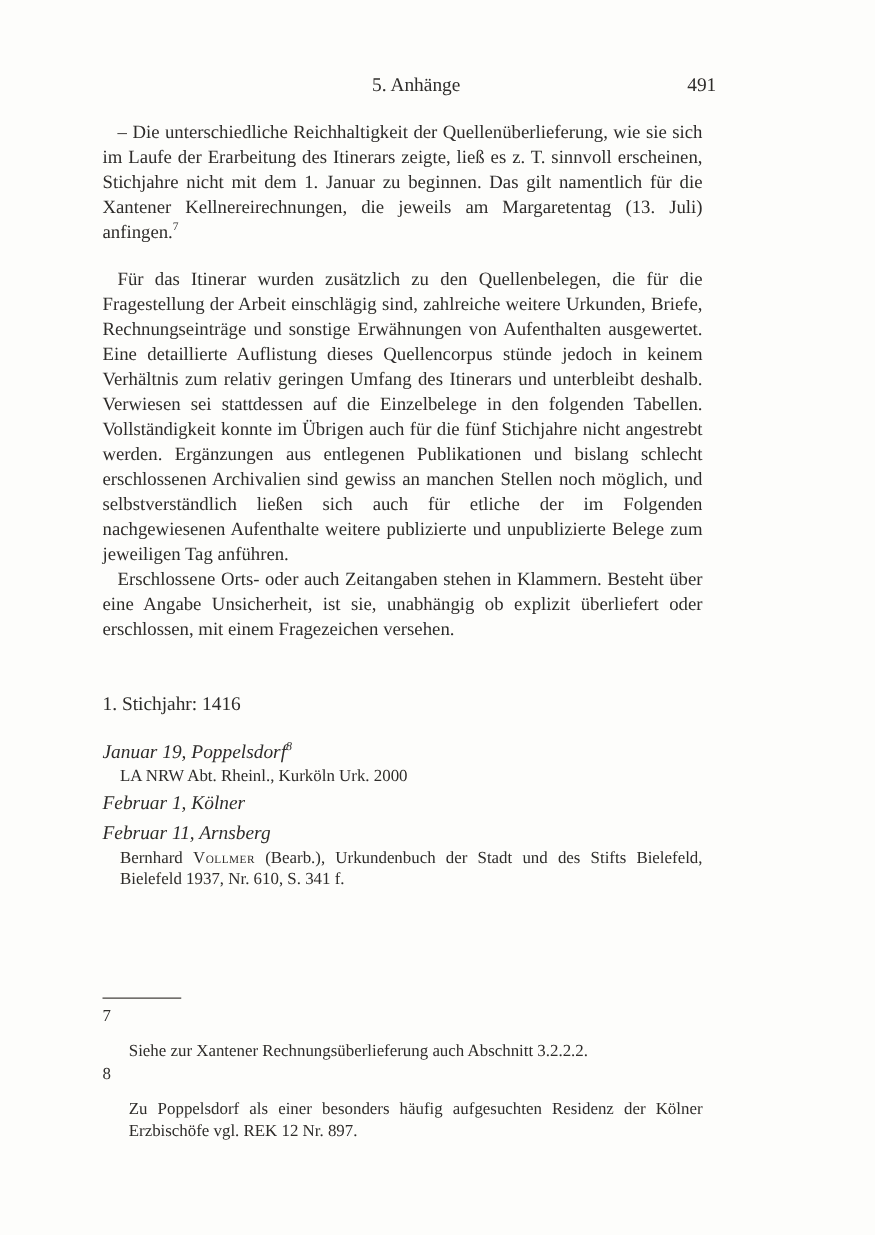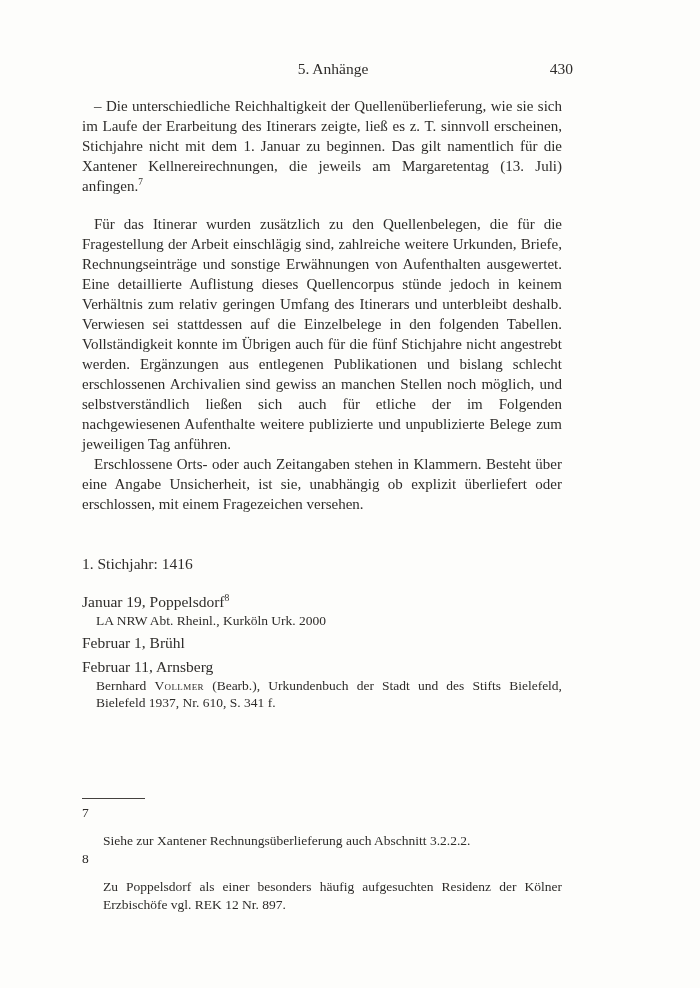--- a/index.html
+++ b/index.html
@@ -37,21 +37,21 @@
 
   
   .section-heading {
     position: absolute; left: 82px; top: 554px; width: 480px;
     text-align: left; font-size: 15.5px; line-height: 20px;
   }
 
   
   .entries { position: absolute; left: 82px; top: 592px; width: 480px; }
   .entry { margin-bottom: 4px; }
-  .entry-heading { font-size: 15.5px; line-height: 20px; }
+  .entry-heading { font-size: 15.5px; line-height: 20px; font-style: italic; }
   .entry-ref {
     font-size: 13.5px; line-height: 17px;
     margin-left: 14px; text-align: justify;
   }
   .sc { font-variant: small-caps; letter-spacing: 0.03em; }
 
   
   .fn-rule {
     position: absolute; left: 82px; top: 798px; width: 63px; height: 0;
     border-top: 1.2px solid #44413e;
@@ -64,38 +64,38 @@
   .fn-num { width: 21px; flex: none; }
   .fn-text { flex: 1 1 auto; text-align: justify; margin-top: 28px; }
 </style>
 </head>
 <body>
 
 <div class="page">
 
   <div class="runhead">
     <div class="runhead-title">5. Anhänge</div>
-    <div class="runhead-pagenum">430</div>
+    <div class="runhead-pagenum">491</div>
   </div>
 
   <div class="body-paras">
       <p class="para gap-after"><span>– Die unterschiedliche Reichhaltigkeit der Quellenüberlieferung, wie sie sich im Laufe der Erarbeitung des Itinerars zeigte, ließ es z. T. sinnvoll erscheinen, Stichjahre nicht mit dem 1. Januar zu beginnen. Das gilt namentlich für die Xantener Kellnereirechnungen, die jeweils am Margaretentag (13. Juli) anfingen.</span><sup class="fnmark">7</sup></p>
       <p class="para"><span>Für das Itinerar wurden zusätzlich zu den Quellenbelegen, die für die Fragestellung der Arbeit einschlägig sind, zahlreiche weitere Urkunden, Briefe, Rechnungseinträge und sonstige Erwähnungen von Aufenthalten ausgewertet. Eine detaillierte Auflistung dieses Quellencorpus stünde jedoch in keinem Verhältnis zum relativ geringen Umfang des Itinerars und unterbleibt deshalb. Verwiesen sei stattdessen auf die Einzelbelege in den folgenden Tabellen. Vollständigkeit konnte im Übrigen auch für die fünf Stichjahre nicht angestrebt werden. Ergänzungen aus entlegenen Publikationen und bislang schlecht erschlossenen Archivalien sind gewiss an manchen Stellen noch möglich, und selbstverständlich ließen sich auch für etliche der im Folgenden nachgewiesenen Aufenthalte weitere publizierte und unpublizierte Belege zum jeweiligen Tag anführen.</span></p>
       <p class="para"><span>Erschlossene Orts- oder auch Zeitangaben stehen in Klammern. Besteht über eine Angabe Unsicherheit, ist sie, unabhängig ob explizit überliefert oder erschlossen, mit einem Fragezeichen versehen.</span></p>
     </div>
 
   <div class="section-heading">1. Stichjahr: 1416</div>
 
   <div class="entries">
       <div class="entry">
         <div class="entry-heading"><span>Januar 19, Poppelsdorf</span><sup class="fnmark">8</sup></div>
         <div class="entry-ref"><span>LA NRW Abt. Rheinl., Kurköln Urk. 2000</span></div>
       </div>
       <div class="entry">
-        <div class="entry-heading"><span>Februar 1, Brühl</span></div>
+        <div class="entry-heading"><span>Februar 1, Kölner</span></div>
       </div>
       <div class="entry">
         <div class="entry-heading"><span>Februar 11, Arnsberg</span></div>
         <div class="entry-ref"><span>Bernhard </span><span class="sc">Vollmer</span><span> (Bearb.), Urkundenbuch der Stadt und des Stifts Bielefeld, Bielefeld 1937, Nr. 610, S. 341 f.</span></div>
       </div>
     </div>
 
   <div class="fn-rule"></div>
 
   <div class="footnotes">

